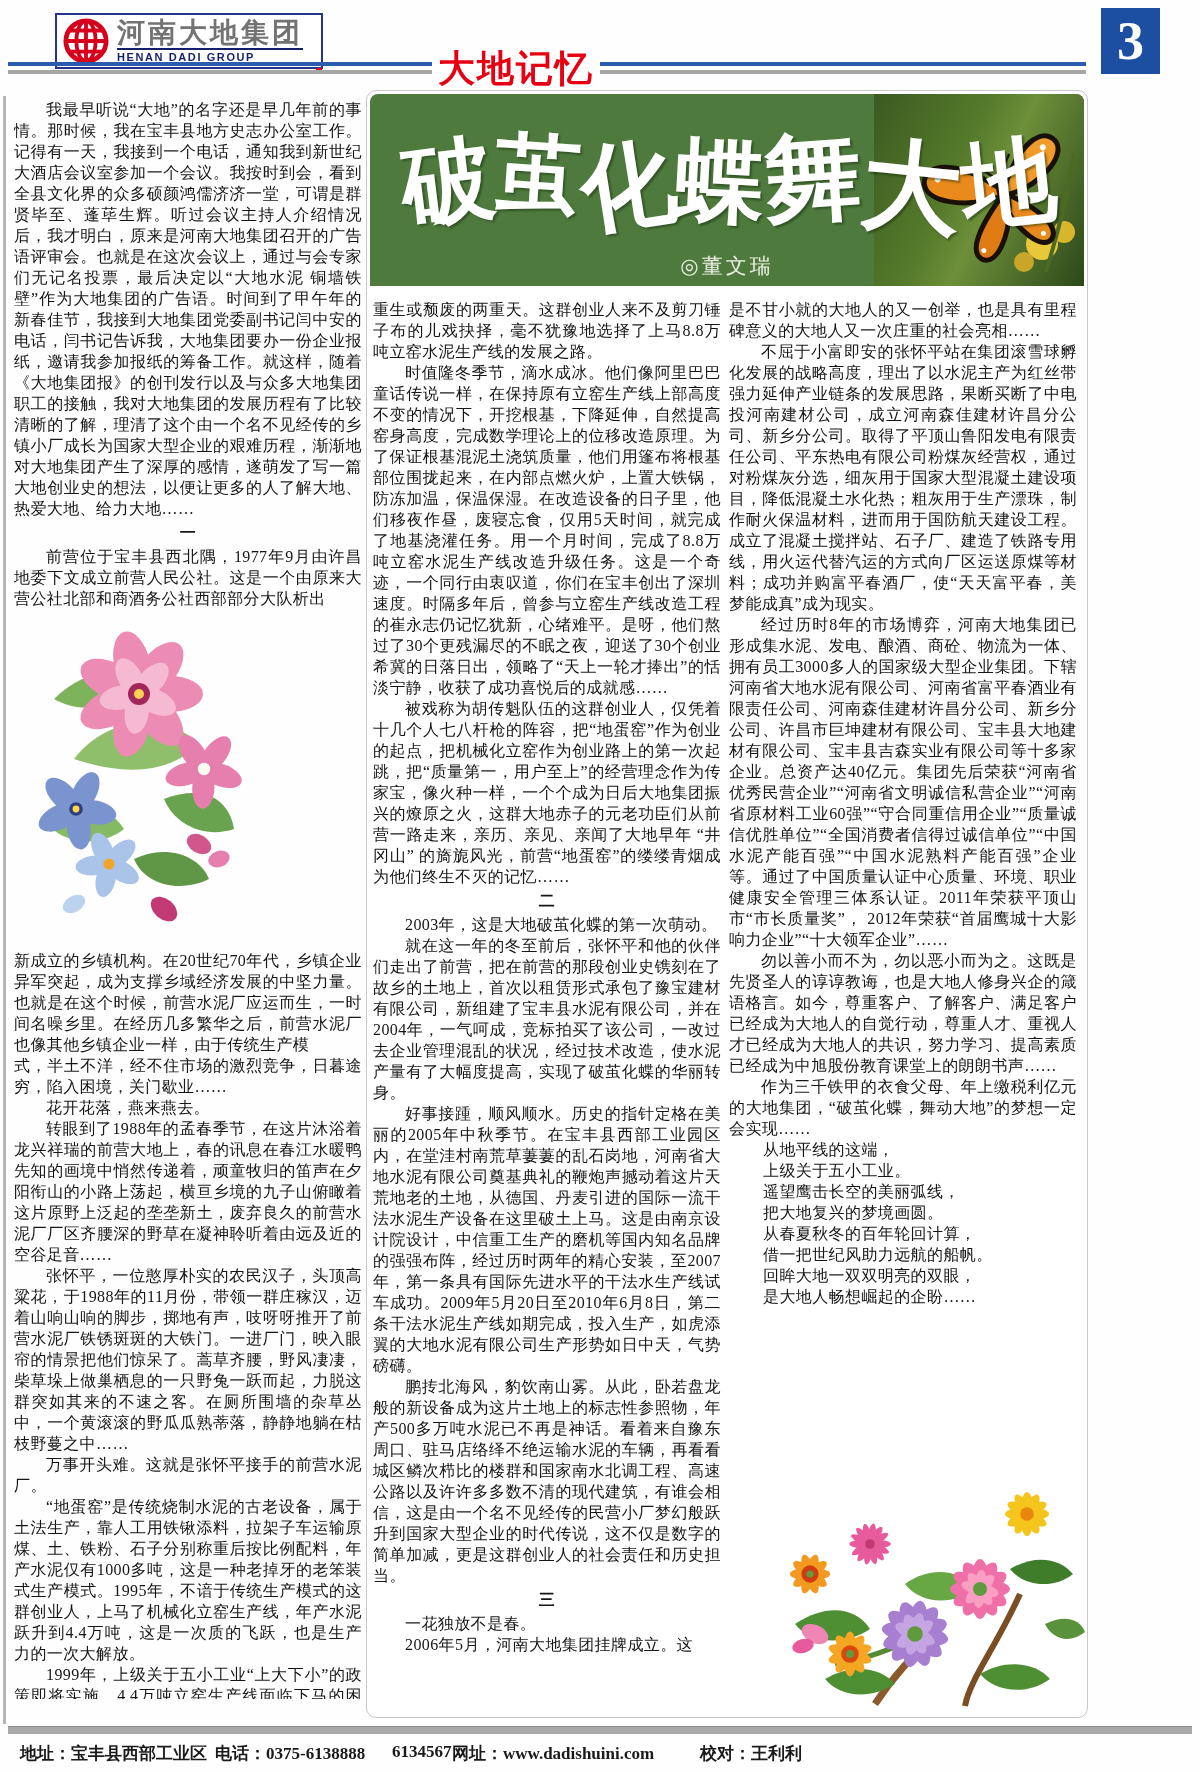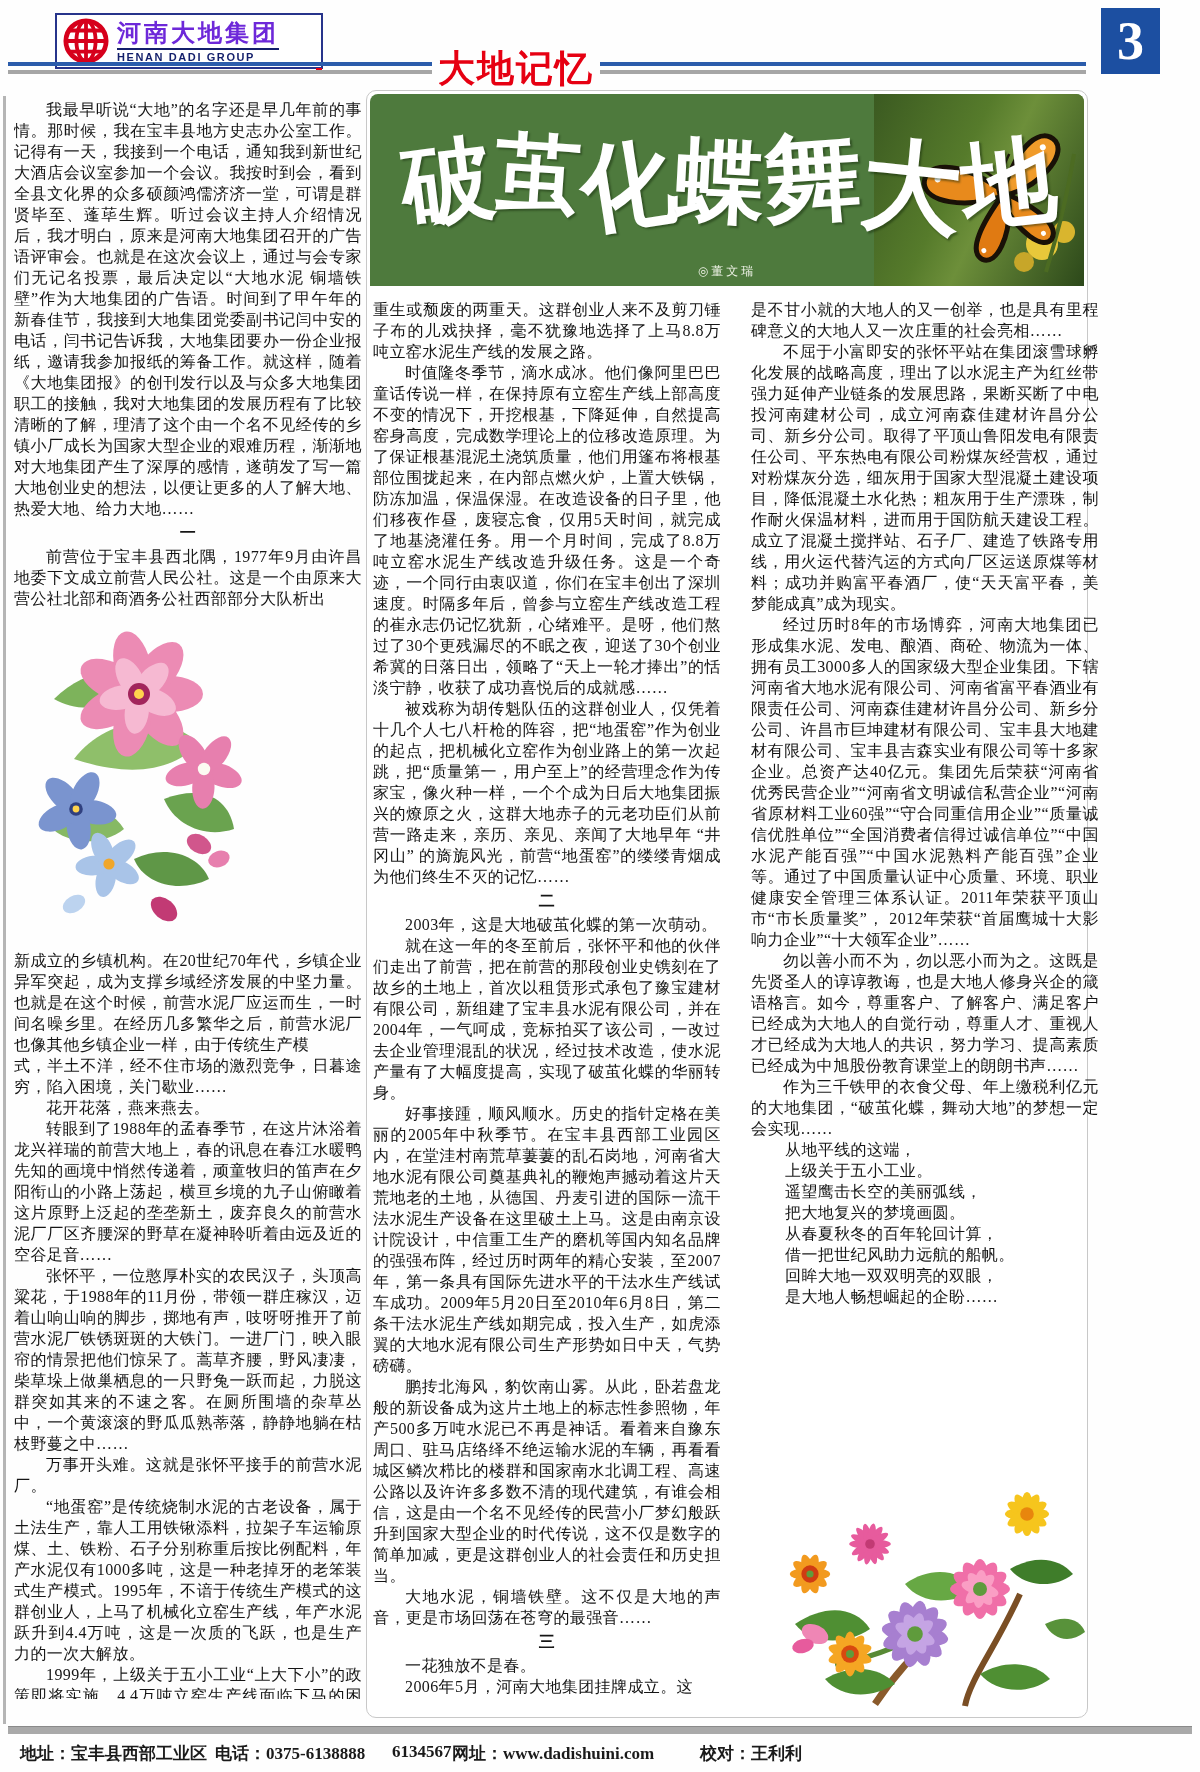--- a/index.html
+++ b/index.html
@@ -4,22 +4,22 @@
 <style>
   html,body{margin:0;padding:0;}
   body{
     width:1200px;height:1772px;position:relative;background:#fefefe;
     font-family:"Liberation Serif","DejaVu Serif",serif;color:#151515;overflow:hidden;
   }
   
   .logo-box{position:absolute;left:55px;top:13px;width:268px;height:56px;border:2px solid #27348b;
     background:#fff;display:flex;align-items:center;padding:2px 10px 2px 6px;box-sizing:border-box;}
   .logo-globe{width:46px;height:46px;flex:none;margin-right:8px;}
-  .logo-cn{font-family:"Liberation Sans","DejaVu Sans",sans-serif;font-weight:bold;font-size:24px;
-    color:#6d28d9;letter-spacing:3px;line-height:26px;white-space:nowrap;}
+  .logo-cn{font-family:"Liberation Sans","DejaVu Sans",sans-serif;font-weight:bold;font-size:28px;
+    color:#737373;letter-spacing:3px;line-height:26px;white-space:nowrap;}
   .logo-en{font-family:"Liberation Sans","DejaVu Sans",sans-serif;font-weight:bold;font-size:11px;
     color:#131f6b;letter-spacing:1.6px;border-top:2px solid #131f6b;margin-top:2px;padding-top:1px;white-space:nowrap;text-decoration:underline;}
   .logo-dot{position:absolute;right:-1px;bottom:-7px;width:6px;height:6px;background:#e60012;}
   .page-num{position:absolute;left:1101px;top:8px;width:59px;height:66px;background:#1c4fa1;color:#fff;
     display:flex;align-items:center;justify-content:center;font-size:54px;font-weight:bold;
     font-family:"Liberation Serif",serif;}
   .masthead-title{position:absolute;left:436px;top:44px;width:160px;text-align:center;color:#e60012;
     font-family:"Liberation Sans","DejaVu Sans",sans-serif;font-weight:bold;font-size:37px;letter-spacing:2px;white-space:nowrap;}
   .rule{position:absolute;}
   .rule .bar-blue{height:4px;background:#2b5cab;}
@@ -41,22 +41,22 @@
   .article-box{position:absolute;left:366px;top:90px;width:722px;height:1628px;border:1px solid #c8c8c8;
     border-radius:10px;box-sizing:border-box;background:#fff;}
   .banner{position:absolute;left:3px;top:3px;right:3px;height:192px;background:#4e7a3d;border-radius:8px 8px 0 0;overflow:hidden;}
   .banner-photo{position:absolute;right:0;top:0;width:210px;height:100%;
     background:linear-gradient(115deg,#3b5a21 0%,#567b2b 40%,#6d8f3a 55%,#2c481a 100%);}
   .callig{position:absolute;left:32px;top:14px;width:648px;height:150px;display:flex;align-items:center;
     justify-content:space-between;color:#ffffff;font-weight:bold;
     font-family:"DejaVu Sans","Liberation Sans",sans-serif;z-index:3;}
   .callig span{display:inline-block;text-shadow:2px 2px 2px rgba(20,40,10,.45);}
   .banner-author{position:absolute;left:50%;bottom:6px;transform:translateX(-50%);color:#eef2e6;
-    font-size:12px;letter-spacing:3px;z-index:3;white-space:nowrap;}
-  .cols{position:absolute;left:4px;top:208px;width:714px;display:flex;gap:30px;padding:0 2px;box-sizing:border-box;}
+    font-size:21px;letter-spacing:3px;z-index:3;white-space:nowrap;}
+  .cols{position:absolute;left:4px;top:208px;width:714px;display:flex;gap:8px;padding:0 2px;box-sizing:border-box;}
   .mid-col,.right-col{width:348px;flex:none;}
   .poem div{padding-left:34px;}
   .chrys{position:absolute;right:2px;bottom:8px;width:330px;height:235px;}
   
   .footer-bar{position:absolute;left:8px;right:8px;top:1726px;height:7px;background:#a9a9a9;border-top:1px solid #8a8a8a;}
   .footer-text span{position:absolute;top:1742px;font-weight:bold;font-size:17px;color:#1a1a1a;white-space:nowrap;}
   .ft-address{left:20px;} .ft-phone{left:215px;} .ft-phone2{left:392px;} .ft-web{left:452px;} .ft-proof{left:700px;}
 </style>
 </head>
 <body>
@@ -216,21 +216,20 @@
 
     <div class="mid-col col-text">
       <p class="noindent">重生或颓废的两重天。这群创业人来不及剪刀锤子布的儿戏抉择，毫不犹豫地选择了上马8.8万吨立窑水泥生产线的发展之路。</p>
       <p>时值隆冬季节，滴水成冰。他们像阿里巴巴童话传说一样，在保持原有立窑生产线上部高度不变的情况下，开挖根基，下降延伸，自然提高窑身高度，完成数学理论上的位移改造原理。为了保证根基混泥土浇筑质量，他们用篷布将根基部位围拢起来，在内部点燃火炉，上置大铁锅，防冻加温，保温保湿。在改造设备的日子里，他们移夜作昼，废寝忘食，仅用5天时间，就完成了地基浇灌任务。用一个月时间，完成了8.8万吨立窑水泥生产线改造升级任务。这是一个奇迹，一个同行由衷叹道，你们在宝丰创出了深圳速度。时隔多年后，曾参与立窑生产线改造工程的崔永志仍记忆犹新，心绪难平。是呀，他们熬过了30个更残漏尽的不眠之夜，迎送了30个创业希冀的日落日出，领略了“天上一轮才捧出”的恬淡宁静，收获了成功喜悦后的成就感……</p>
       <p>被戏称为胡传魁队伍的这群创业人，仅凭着十几个人七八杆枪的阵容，把“地蛋窑”作为创业的起点，把机械化立窑作为创业路上的第一次起跳，把“质量第一，用户至上”的经营理念作为传家宝，像火种一样，一个个成为日后大地集团振兴的燎原之火，这群大地赤子的元老功臣们从前营一路走来，亲历、亲见、亲闻了大地早年 “井冈山” 的旖旎风光，前营“地蛋窑”的缕缕青烟成为他们终生不灭的记忆……</p>
       <div class="sec-head">二</div>
       <p>2003年，这是大地破茧化蝶的第一次萌动。</p>
       <p>就在这一年的冬至前后，张怀平和他的伙伴们走出了前营，把在前营的那段创业史镌刻在了故乡的土地上，首次以租赁形式承包了豫宝建材有限公司，新组建了宝丰县水泥有限公司，并在2004年，一气呵成，竞标拍买了该公司，一改过去企业管理混乱的状况，经过技术改造，使水泥产量有了大幅度提高，实现了破茧化蝶的华丽转身。</p>
       <p>好事接踵，顺风顺水。历史的指针定格在美丽的2005年中秋季节。在宝丰县西部工业园区内，在堂洼村南荒草萋萋的乱石岗地，河南省大地水泥有限公司奠基典礼的鞭炮声撼动着这片天荒地老的土地，从德国、丹麦引进的国际一流干法水泥生产设备在这里破土上马。这是由南京设计院设计，中信重工生产的磨机等国内知名品牌的强强布阵，经过历时两年的精心安装，至2007年，第一条具有国际先进水平的干法水生产线试车成功。2009年5月20日至2010年6月8日，第二条干法水泥生产线如期完成，投入生产，如虎添翼的大地水泥有限公司生产形势如日中天，气势磅礴。</p>
       <p>鹏抟北海风，豹饮南山雾。从此，卧若盘龙般的新设备成为这片土地上的标志性参照物，年产500多万吨水泥已不再是神话。看着来自豫东周口、驻马店络绎不绝运输水泥的车辆，再看看城区鳞次栉比的楼群和国家南水北调工程、高速公路以及许许多多数不清的现代建筑，有谁会相信，这是由一个名不见经传的民营小厂梦幻般跃升到国家大型企业的时代传说，这不仅是数字的简单加减，更是这群创业人的社会责任和历史担当。</p>
-      <p>大地水泥，铜墙铁壁。这不仅是大地的声音，更是市场回荡在苍穹的最强音……</p>
       <div class="sec-head">三</div>
       <p>一花独放不是春。</p>
       <p>2006年5月，河南大地集团挂牌成立。这</p>
     </div>
 
     <div class="right-col col-text">
       <p class="noindent">是不甘小就的大地人的又一创举，也是具有里程碑意义的大地人又一次庄重的社会亮相……</p>
       <p>不屈于小富即安的张怀平站在集团滚雪球孵化发展的战略高度，理出了以水泥主产为红丝带强力延伸产业链条的发展思路，果断买断了中电投河南建材公司，成立河南森佳建材许昌分公司、新乡分公司。取得了平顶山鲁阳发电有限责任公司、平东热电有限公司粉煤灰经营权，通过对粉煤灰分选，细灰用于国家大型混凝土建设项目，降低混凝土水化热；粗灰用于生产漂珠，制作耐火保温材料，进而用于国防航天建设工程。成立了混凝土搅拌站、石子厂、建造了铁路专用线，用火运代替汽运的方式向厂区运送原煤等材料；成功并购富平春酒厂，使“天天富平春，美梦能成真”成为现实。</p>
       <p>经过历时8年的市场博弈，河南大地集团已形成集水泥、发电、酿酒、商砼、物流为一体、拥有员工3000多人的国家级大型企业集团。下辖河南省大地水泥有限公司、河南省富平春酒业有限责任公司、河南森佳建材许昌分公司、新乡分公司、许昌市巨坤建材有限公司、宝丰县大地建材有限公司、宝丰县吉森实业有限公司等十多家企业。总资产达40亿元。集团先后荣获“河南省优秀民营企业”“河南省文明诚信私营企业”“河南省原材料工业60强”“守合同重信用企业”“质量诚信优胜单位”“全国消费者信得过诚信单位”“中国水泥产能百强”“中国水泥熟料产能百强”企业等。通过了中国质量认证中心质量、环境、职业健康安全管理三体系认证。2011年荣获平顶山市“市长质量奖”， 2012年荣获“首届鹰城十大影响力企业”“十大领军企业”……</p>
       <p>勿以善小而不为，勿以恶小而为之。这既是先贤圣人的谆谆教诲，也是大地人修身兴企的箴语格言。如今，尊重客户、了解客户、满足客户已经成为大地人的自觉行动，尊重人才、重视人才已经成为大地人的共识，努力学习、提高素质已经成为中旭股份教育课堂上的朗朗书声……</p>

